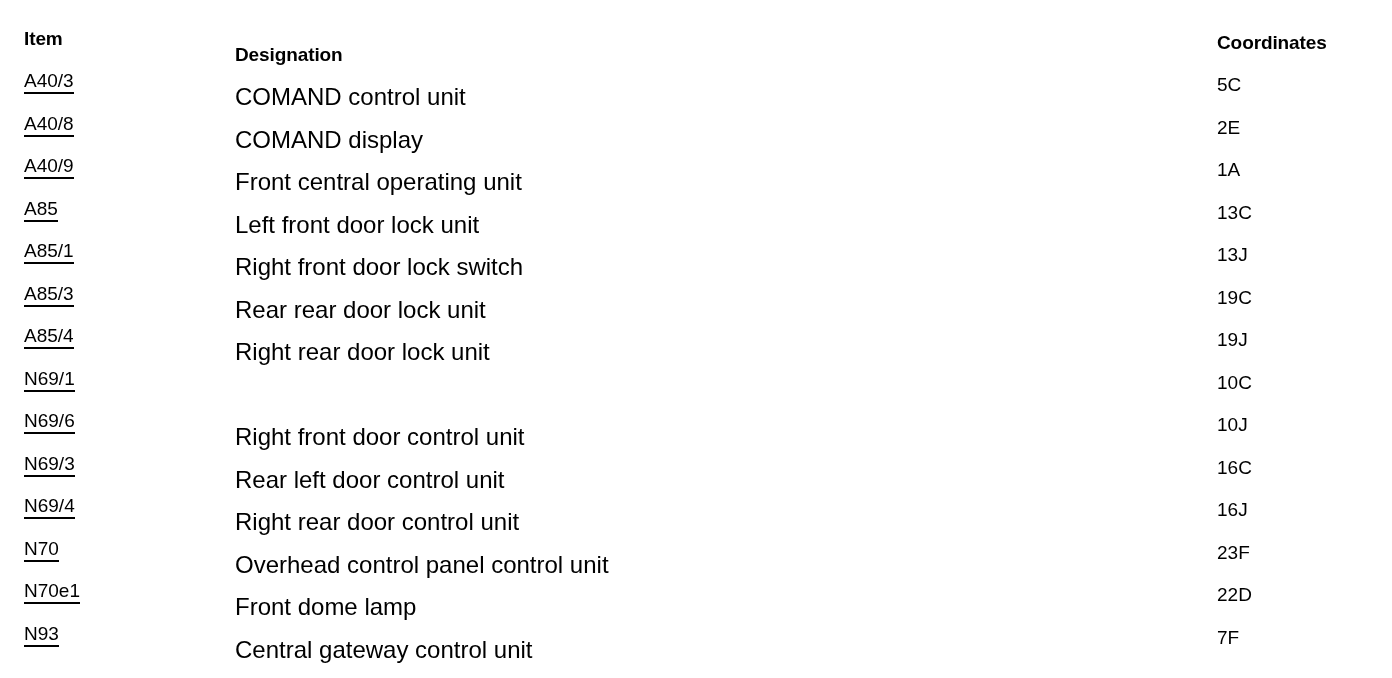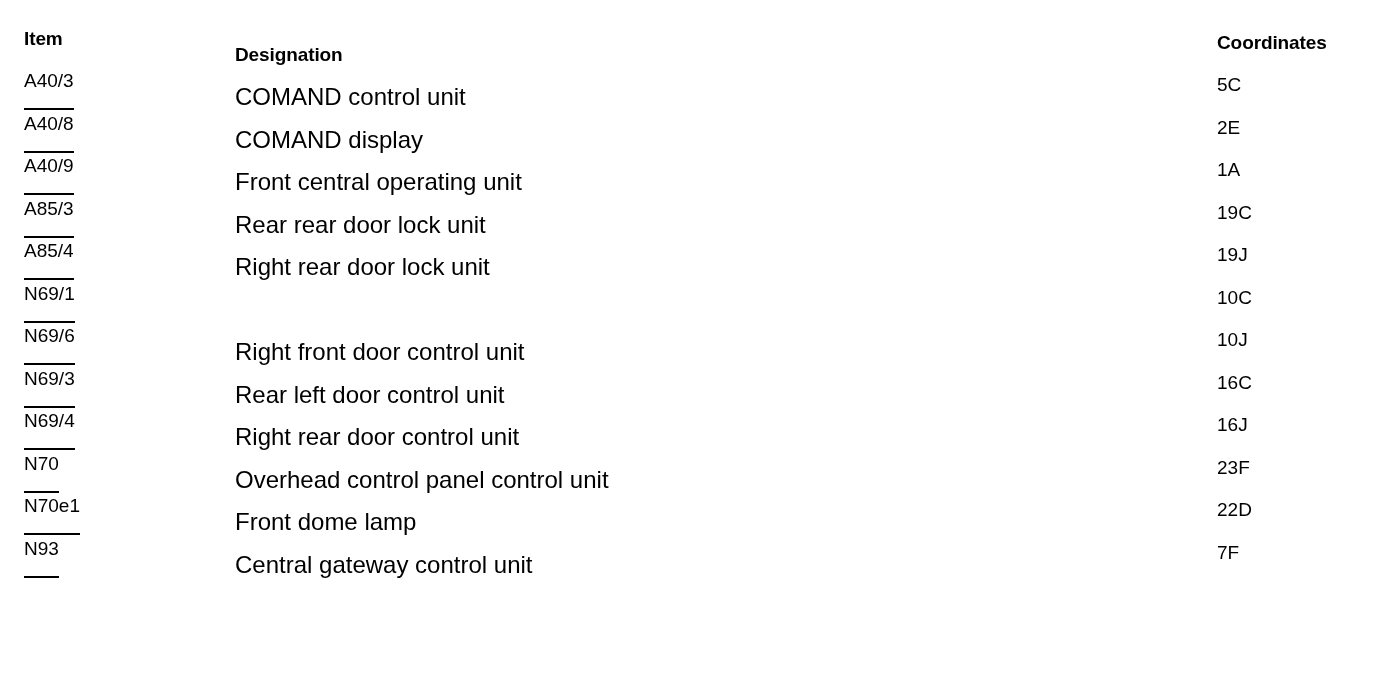--- a/index.html
+++ b/index.html
@@ -60,21 +60,21 @@
     font-size: 19px;
     letter-spacing: -0.1px;
   }
 
   .data-row .col-item {
     font-size: 19px;
     font-weight: normal;
     border-bottom: 2px solid #000000;
     line-height: 1;
     top: 11px;
-    padding-bottom: 18px;
+    padding-bottom: 2px;
   }
   .data-row .col-desig {
     font-size: 24px;
     font-weight: normal;
   }
   .data-row .col-coord {
     font-size: 19px;
     font-weight: normal;
   }
 </style>
@@ -97,20 +97,30 @@
       </div>
       <div class="row data-row">
         <span class="col-item">A40/8</span>
         <span class="col-desig">COMAND display</span>
         <span class="col-coord">2E</span>
       </div>
       <div class="row data-row">
         <span class="col-item">A40/9</span>
         <span class="col-desig">Front central operating unit</span>
         <span class="col-coord">1A</span>
+      </div>
+      <div class="row data-row">
+        <span class="col-item">A85</span>
+        <span class="col-desig">Left front door lock unit</span>
+        <span class="col-coord">13C</span>
+      </div>
+      <div class="row data-row">
+        <span class="col-item">A85/1</span>
+        <span class="col-desig">Right front door lock switch</span>
+        <span class="col-coord">13J</span>
       </div>
       <div class="row data-row">
         <span class="col-item">A85/3</span>
         <span class="col-desig">Rear rear door lock unit</span>
         <span class="col-coord">19C</span>
       </div>
       <div class="row data-row">
         <span class="col-item">A85/4</span>
         <span class="col-desig">Right rear door lock unit</span>
         <span class="col-coord">19J</span>

